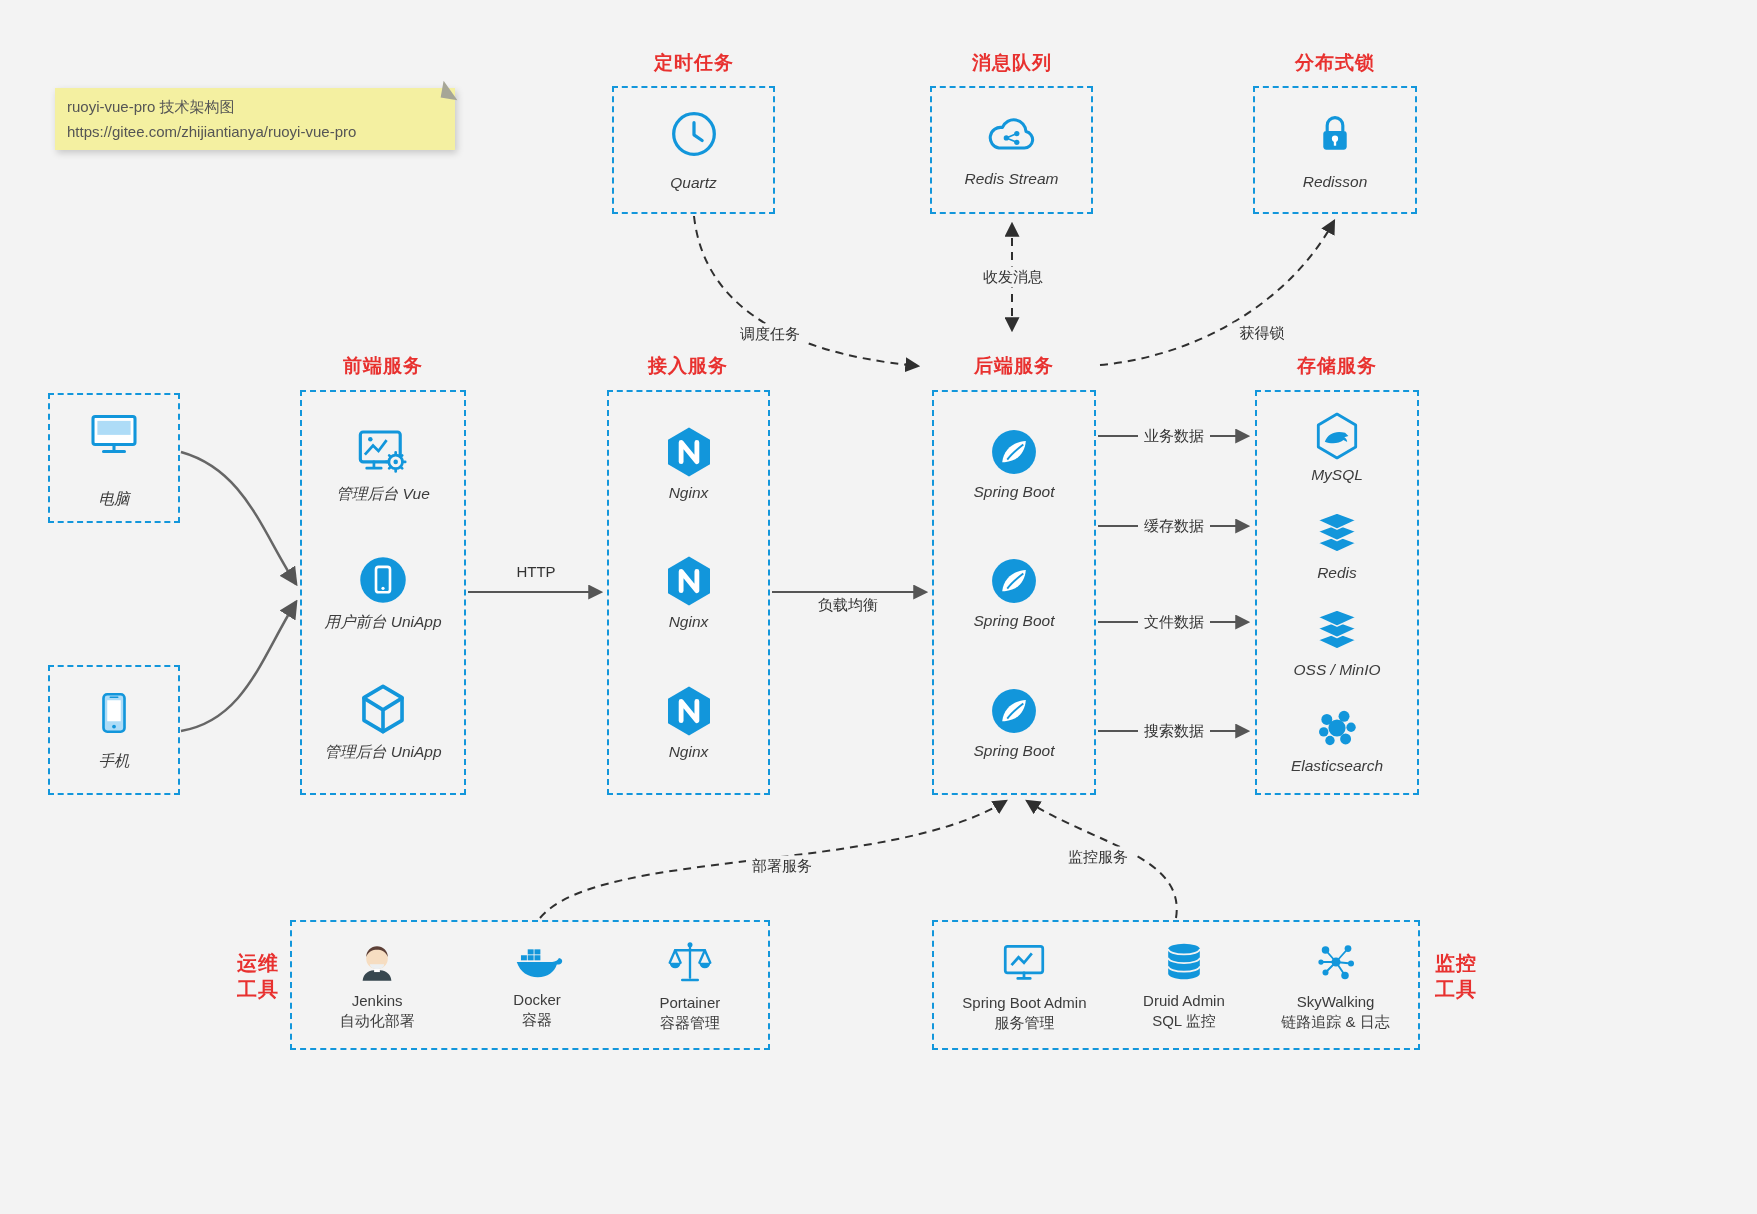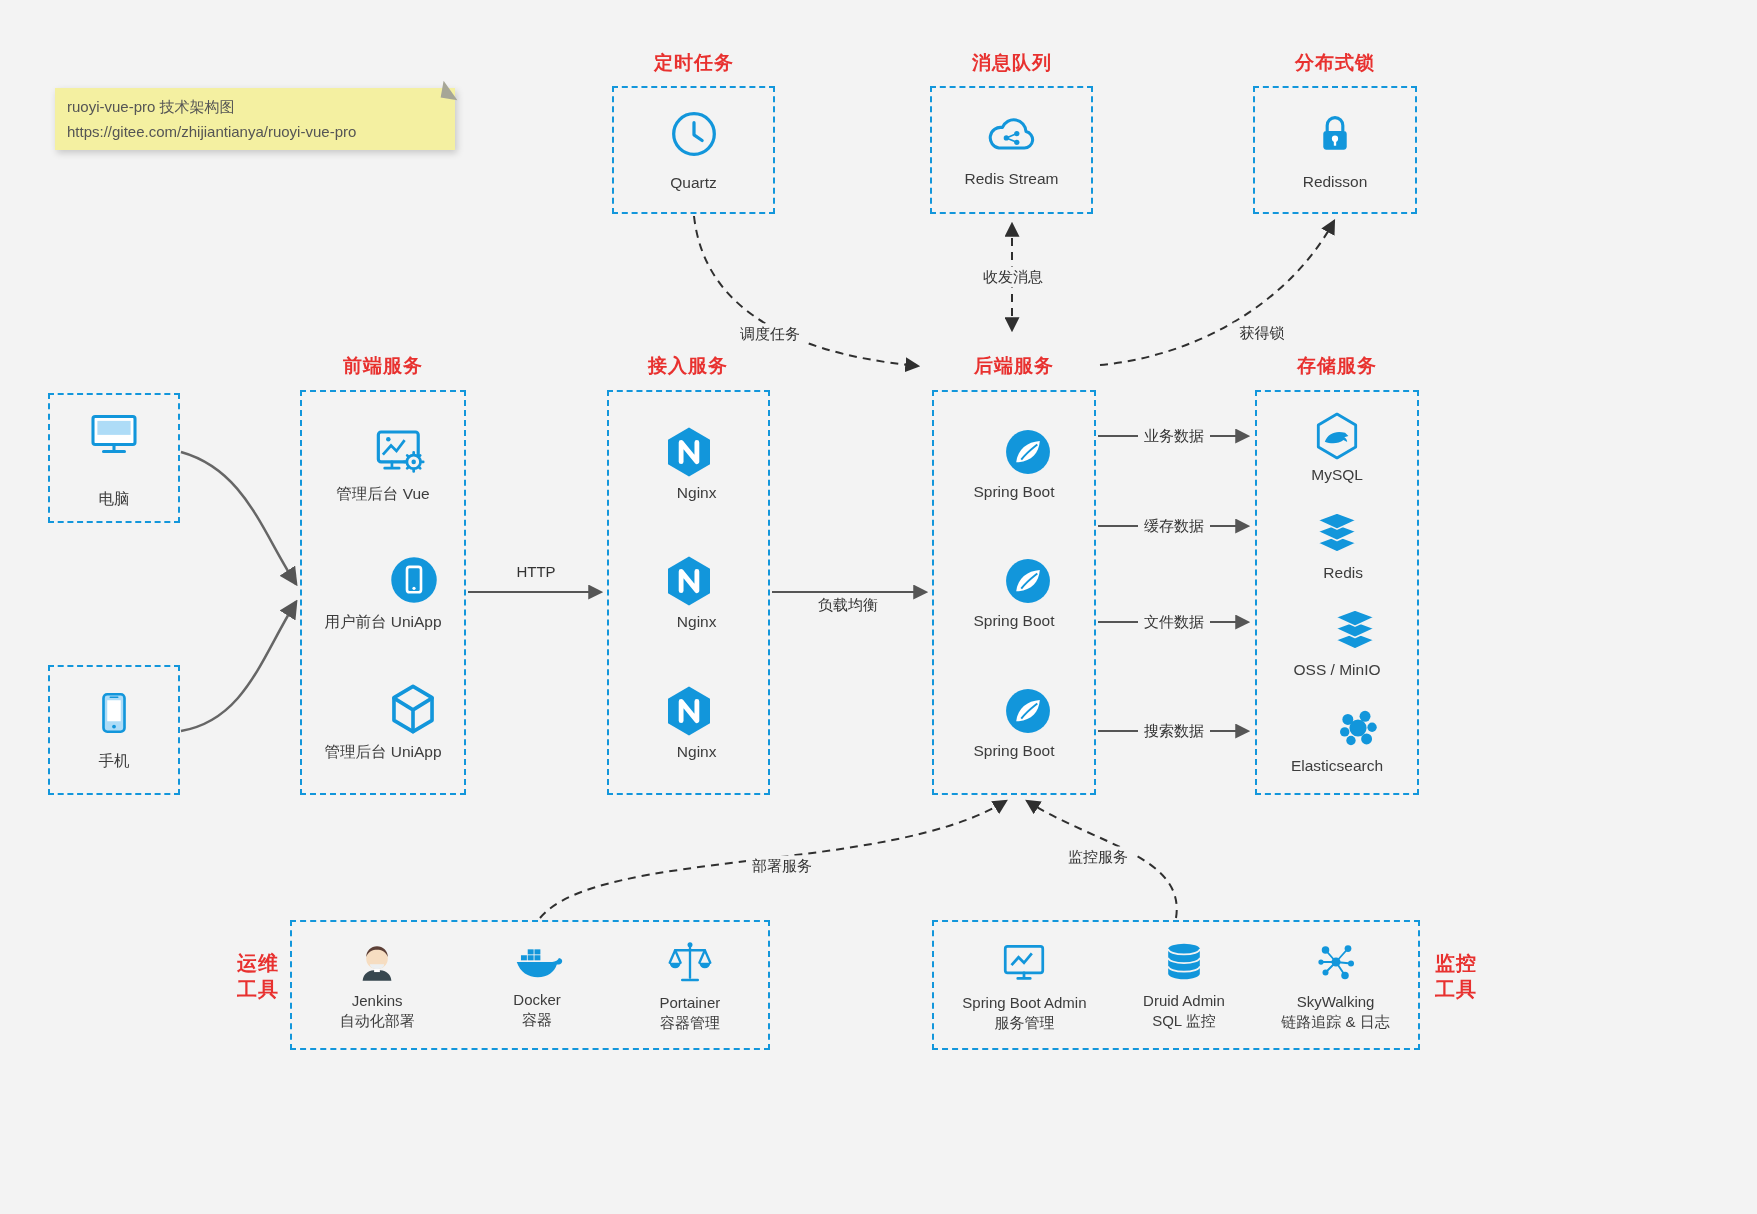--- a/index.html
+++ b/index.html
@@ -14,22 +14,22 @@
     position:absolute; transform:translateX(-50%); color:#e8312f;
     font-size:19px; font-weight:bold; white-space:nowrap; z-index:2; letter-spacing:1px;
   }
   .side-title {
     position:absolute; transform:translateX(-50%); color:#e8312f; font-size:20px;
     font-weight:bold; text-align:center; line-height:26px; z-index:2; letter-spacing:1px;font-family:Liberation Mono, monospace;
   }
   .topbox { display:flex; flex-direction:column; justify-content:center; align-items:center; gap:10px; }
   .vbox { display:flex; flex-direction:column; justify-content:space-around; align-items:center; padding:6px 0; }
   .hbox { display:flex; justify-content:space-around; align-items:center; }
-  .node { display:flex; flex-direction:column; align-items:flex-end; }
-  .node-label { font-size:15.5px; color:#3c3c3c; white-space:nowrap; }
+  .node { display:flex; flex-direction:column; align-items:center; }
+  .node-label { font-size:15.5px; color:#3c3c3c; white-space:nowrap;font-style:italic; }
   .tool-item { display:flex; flex-direction:column; align-items:center; gap:3px; }
   .tool-name, .tool-desc { font-size:15px; color:#3c3c3c; white-space:nowrap; }
   .edge-label {
     position:absolute; transform:translate(-50%,-50%); background:#f3f3f3;
     padding:1px 6px; font-size:15px; color:#333; white-space:nowrap; z-index:3;
   }
   .note {
     position:absolute; left:55px; top:88px; width:400px; height:62px; background:#f4f0a1;
     box-shadow:2px 3px 7px rgba(0,0,0,.18); padding:6px 12px; z-index:2;
   }

